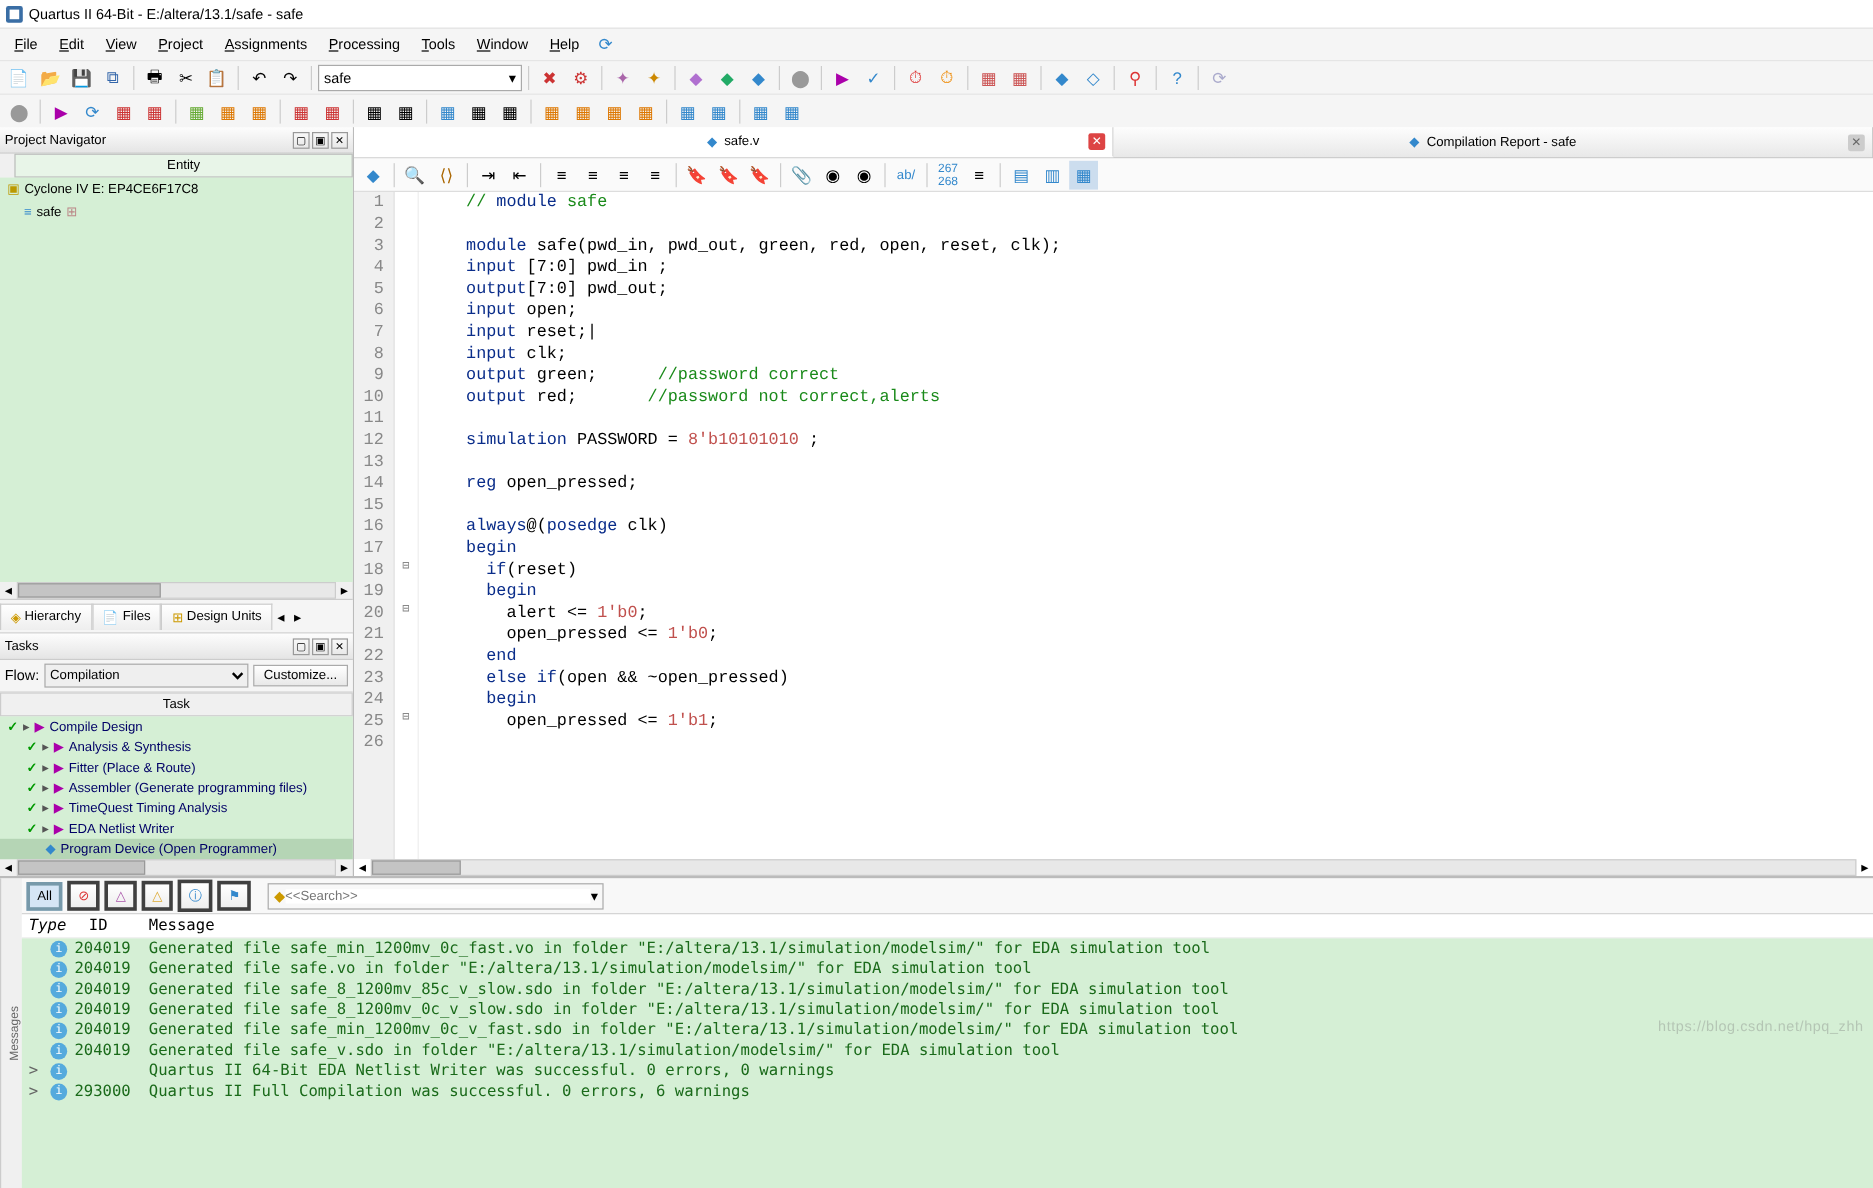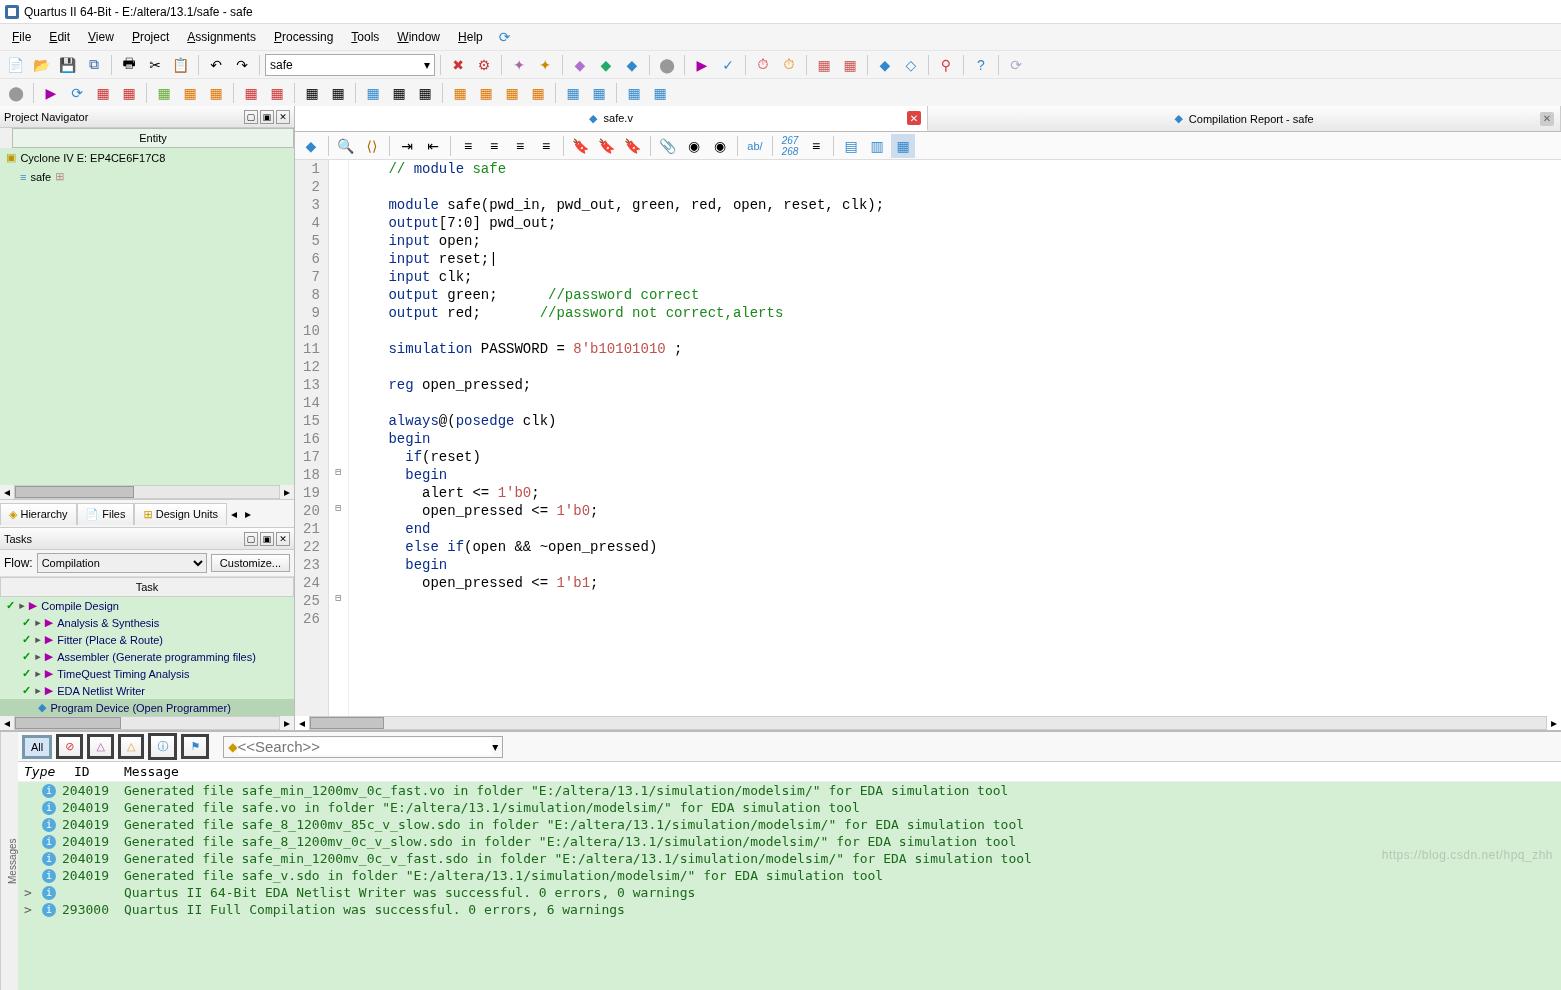--- a/index.html
+++ b/index.html
@@ -50,21 +50,21 @@
 .code { flex:1; padding-left:6px;}
 .code div { height:18px; line-height:18px; white-space:pre;}
 .kw { color:#0a2d8a;} .cm { color:#1a8a1a;} .str { color:#c0504d;}
 .messages { height:260px; display:flex; border-top:2px solid #bbb;}
 .msg-side { width:18px; background:#f0f0f0; border-right:1px solid #ccc; writing-mode:vertical-lr; text-align:center; font-size:10px; color:#666; transform:rotate(180deg);}
 .msg-main { flex:1; display:flex; flex-direction:column;}
 .msg-tb { height:30px; display:flex; align-items:center; padding:0 4px; gap:4px; border-bottom:1px solid #ccc; background:#f8f8f8;}
 .msg-btn { padding:3px 6px; border:3px solid #404040; background:linear-gradient(#fff,#eee); cursor:pointer; font-size:11px; display:flex; align-items:center; gap:2px;}
 .msg-btn.active { background:#d5e5f5; border-color:#79a;}
 .search-box { flex:0 0 280px; border:1px solid #aaa; display:flex; align-items:center; padding:0 4px; height:22px; margin-left:10px;}
-.search-box input { border:none; outline:none; flex:1; font-size:15px; color:#888;}
+.search-box input { border:none; outline:none; flex:1; font-size:11px; color:#888;}
 .msg-head { display:flex; padding:2px 6px; font-family:Consolas,monospace; font-size:13px; background:#fff; border-bottom:1px solid #eee;}
 .msg-list { flex:1; overflow:auto; background:#d5efd5; font-family:Consolas,monospace; font-size:13px;}
 .msg-row { display:flex; align-items:center; padding:1px 6px; gap:6px; color:#1a6a1a; white-space:pre;}
 .msg-row .i { width:14px; height:14px; border-radius:50%; background:#5ad; color:#fff; font-size:10px; display:flex; align-items:center; justify-content:center;}
 .hscroll-nav { height:14px; display:flex;}
 .hscroll-track { flex:1; background:#e8e8e8; border:1px solid #ccc; position:relative;}
 .hscroll-thumb { position:absolute; left:0; top:0; height:100%; background:#c4c4c4; border:1px solid #999;}
 .wm { position:fixed; right:8px; bottom:128px; font-size:12px; color:rgba(120,120,120,0.35); letter-spacing:0.5px; z-index:999;}
 </style>
 </head>
@@ -310,21 +310,21 @@
       <span class="tb-btn" style="color:#38c;">🔖</span>
       <span class="tb-btn" style="color:#38c;">🔖</span>
       <span class="tb-btn" style="color:#38c;">🔖</span>
       <span class="tb-sep"></span>
       <span class="tb-btn">📎</span>
       <span class="tb-btn">◉</span>
       <span class="tb-btn">◉</span>
       <span class="tb-sep"></span>
       <span class="tb-btn" style="color:#38c;font-size:11px;">ab/</span>
       <span class="tb-sep"></span>
-      <span class="tb-btn" style="color:#38c;font-size:10px;font-style:italic;">267<br>268</span>
+      <span class="tb-btn" style="color:#38c;font-size:10px;">267<br>268</span>
       <span class="tb-btn">≡</span>
       <span class="tb-sep"></span>
       <span class="tb-btn" style="color:#38c;">▤</span>
       <span class="tb-btn" style="color:#38c;">▥</span>
       <span class="tb-btn" style="color:#38c;background:#cde;">▦</span>
     </div>
     <div class="code-area">
       <div class="gutter" id="gutter">
           <div>1</div>
           <div>2</div>
@@ -378,20 +378,21 @@
           <div></div>
           <div></div>
           <div></div>
           <div>⊟</div>
           <div></div>
         </div>
       <div class="code" id="codebody">
           <div>    <span class="cm">// <span class="kw">module</span> safe</span></div>
           <div></div>
           <div>    <span class="kw">module</span> safe(pwd_in, pwd_out, green, red, open, reset, clk);</div>
+          <div>    <span class="kw">input</span> [7:0] pwd_in ;</div>
           <div>    <span class="kw">output</span>[7:0] pwd_out;</div>
           <div>    <span class="kw">input</span> open;</div>
           <div>    <span class="kw">input</span> reset;|</div>
           <div>    <span class="kw">input</span> clk;</div>
           <div>    <span class="kw">output</span> green;      <span class="cm">//password correct</span></div>
           <div>    <span class="kw">output</span> red;       <span class="cm">//password not correct,alerts</span></div>
           <div></div>
           <div>    <span class="kw">simulation</span> PASSWORD = <span class="str">8'b10101010</span> ;</div>
           <div></div>
           <div>    <span class="kw">reg</span> open_pressed;</div>

